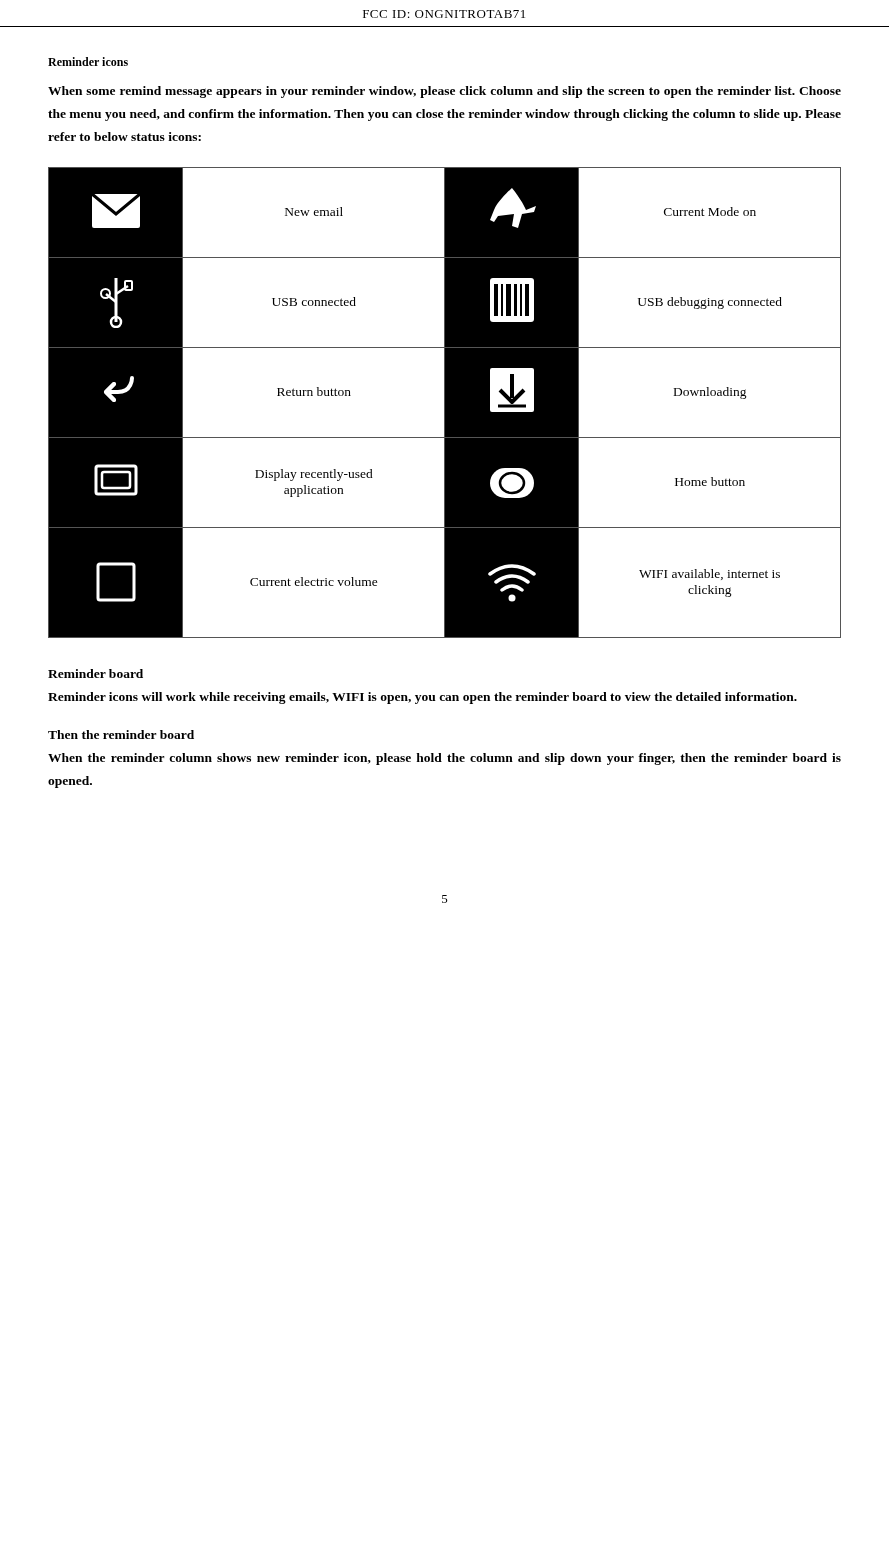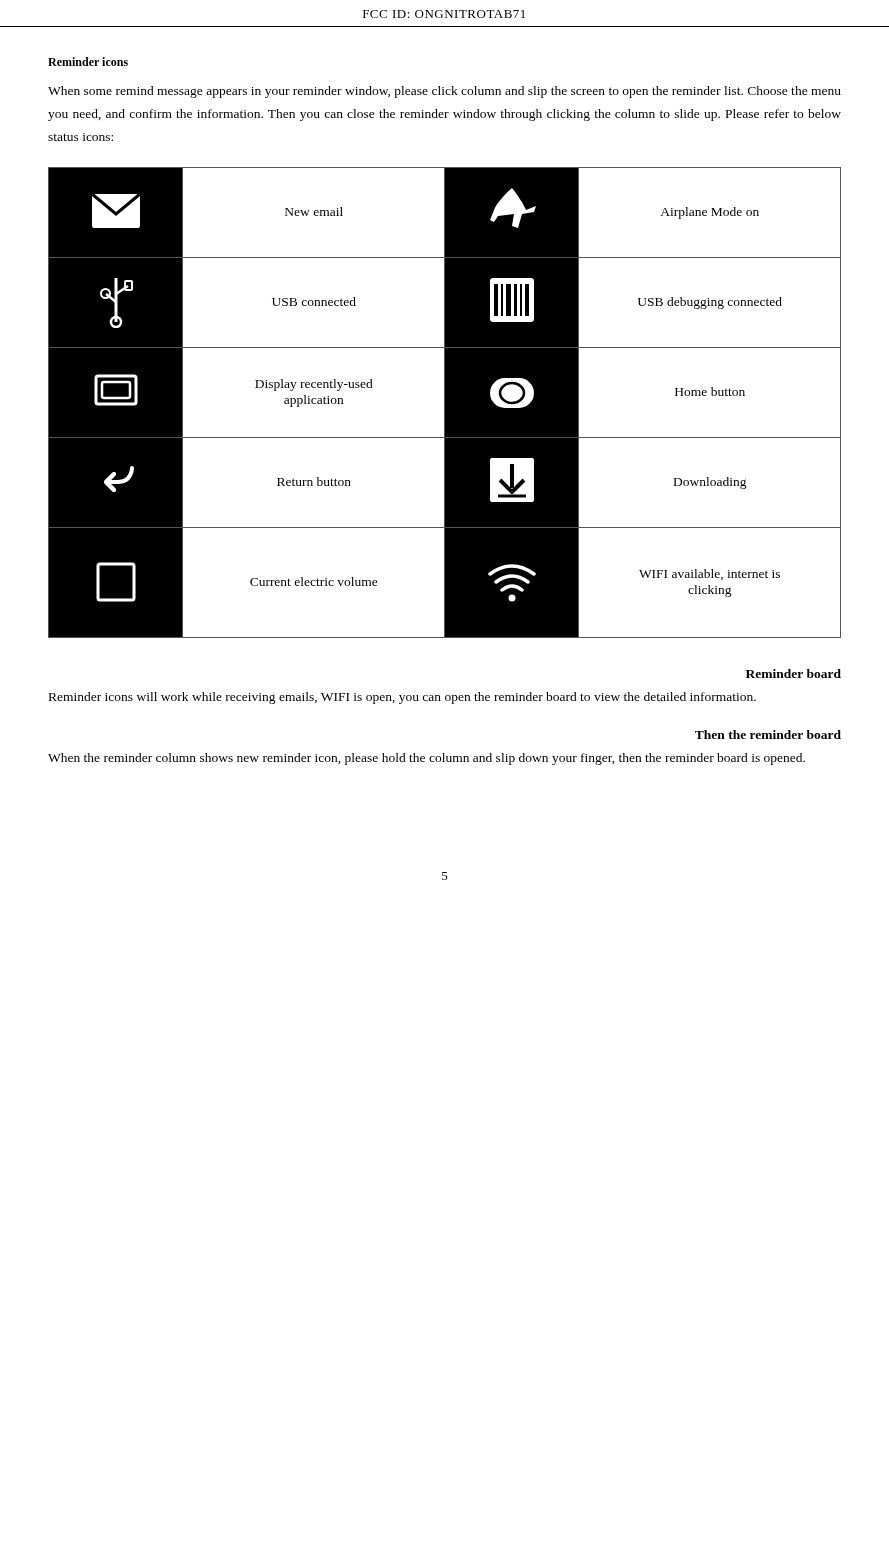--- a/index.html
+++ b/index.html
@@ -35,20 +35,21 @@
       font-size: 12px;
       font-weight: bold;
       margin-bottom: 10px;
     }
 
     .body-text {
       font-size: 13.5px;
       line-height: 1.7;
       text-align: justify;
       margin-bottom: 18px;
+      font-weight: bold;
     }
 
     
     .icons-table {
       width: 100%;
       border-collapse: collapse;
       margin-bottom: 28px;
       font-size: 13.5px;
     }
 
@@ -88,21 +89,20 @@
     }
 
     .reminder-board-section {
       margin-top: 10px;
     }
 
     .bold-label {
       font-weight: bold;
       font-size: 13.5px;
       margin-bottom: 4px;
-      text-align: right;
     }
 
     .page-footer {
       text-align: center;
       font-size: 13px;
       margin-top: 40px;
     }
   </style>
 </head>
 <body>
@@ -129,21 +129,21 @@
           <polyline points="4,12 28,32 52,12" fill="none" stroke="black" stroke-width="3"></polyline>
         </svg>
       </td>
       <td class="label-cell">New email</td>
       <td class="icon-cell">
         
         <svg class="icon-svg" viewBox="0 0 56 56" xmlns="http://www.w3.org/2000/svg">
           <path d="M28 6 C28 6 38 18 42 28 L52 24 L50 30 L38 32 L34 46 L28 44 L30 32 L14 34 L10 40 L6 38 L10 28 C14 18 28 6 28 6Z" fill="white"></path>
         </svg>
       </td>
-      <td class="label-cell">Airplane Mode on</td>
+      <td class="label-cell">Current Mode on</td>
     </tr>
 
     <tr>
       <td class="icon-cell">
         
         <svg class="icon-svg" viewBox="0 0 56 56" xmlns="http://www.w3.org/2000/svg">
           <line x1="28" y1="6" x2="28" y2="50" stroke="white" stroke-width="3"></line>
           <line x1="28" y1="22" x2="40" y2="14" stroke="white" stroke-width="2.5"></line>
           <rect x="37" y="9" width="7" height="9" rx="1" fill="none" stroke="white" stroke-width="2"></rect>
           <line x1="28" y1="30" x2="18" y2="22" stroke="white" stroke-width="2.5"></line>
@@ -164,57 +164,57 @@
           <rect x="41" y="12" width="4" height="32" fill="black"></rect>
         </svg>
       </td>
       <td class="label-cell">USB debugging connected</td>
     </tr>
 
     <tr>
       <td class="icon-cell">
         
         <svg class="icon-svg" viewBox="0 0 56 56" xmlns="http://www.w3.org/2000/svg">
-          <rect x="8" y="14" width="40" height="28" rx="2" fill="none" stroke="white" stroke-width="3"></rect>
-          <rect x="14" y="20" width="28" height="16" rx="2" fill="none" stroke="white" stroke-width="2.5"></rect>
-        </svg>
-      </td>
-      <td class="label-cell">
-        <span>Display recently-used</span><br>
-        <span>application</span>
-      </td>
-      <td class="icon-cell">
-        
-        <svg class="icon-svg" viewBox="0 0 56 56" xmlns="http://www.w3.org/2000/svg">
-          <rect x="6" y="16" width="44" height="30" rx="15" fill="white"></rect>
-          <ellipse cx="28" cy="31" rx="12" ry="10" fill="none" stroke="black" stroke-width="2.5"></ellipse>
-        </svg>
-      </td>
-      <td class="label-cell">Home button</td>
-    </tr>
-
-    <tr>
-      <td class="icon-cell">
-        
-        <svg class="icon-svg" viewBox="0 0 56 56" xmlns="http://www.w3.org/2000/svg">
           <path d="M44 16 C44 16 44 30 30 30 L18 30 L26 22 L18 30 L26 38" fill="none" stroke="white" stroke-width="4" stroke-linejoin="round" stroke-linecap="round"></path>
           <polyline points="26,22 18,30 26,38" fill="none" stroke="white" stroke-width="4" stroke-linejoin="round" stroke-linecap="round"></polyline>
         </svg>
       </td>
       <td class="label-cell">Return button</td>
       <td class="icon-cell">
         
         <svg class="icon-svg" viewBox="0 0 56 56" xmlns="http://www.w3.org/2000/svg">
           <rect x="6" y="6" width="44" height="44" rx="2" fill="white"></rect>
           <line x1="28" y1="12" x2="28" y2="36" stroke="black" stroke-width="4"></line>
           <polyline points="16,28 28,40 40,28" fill="none" stroke="black" stroke-width="4" stroke-linejoin="round"></polyline>
           <line x1="14" y1="44" x2="42" y2="44" stroke="black" stroke-width="3"></line>
         </svg>
       </td>
       <td class="label-cell">Downloading</td>
+    </tr>
+
+    <tr>
+      <td class="icon-cell">
+        
+        <svg class="icon-svg" viewBox="0 0 56 56" xmlns="http://www.w3.org/2000/svg">
+          <rect x="8" y="14" width="40" height="28" rx="2" fill="none" stroke="white" stroke-width="3"></rect>
+          <rect x="14" y="20" width="28" height="16" rx="2" fill="none" stroke="white" stroke-width="2.5"></rect>
+        </svg>
+      </td>
+      <td class="label-cell">
+        <span>Display recently-used</span><br>
+        <span>application</span>
+      </td>
+      <td class="icon-cell">
+        
+        <svg class="icon-svg" viewBox="0 0 56 56" xmlns="http://www.w3.org/2000/svg">
+          <rect x="6" y="16" width="44" height="30" rx="15" fill="white"></rect>
+          <ellipse cx="28" cy="31" rx="12" ry="10" fill="none" stroke="black" stroke-width="2.5"></ellipse>
+        </svg>
+      </td>
+      <td class="label-cell">Home button</td>
     </tr>
 
     <tr>
       <td class="icon-cell">
         
         <svg class="icon-svg" viewBox="0 0 56 56" xmlns="http://www.w3.org/2000/svg">
           <rect x="10" y="12" width="36" height="36" rx="2" fill="none" stroke="white" stroke-width="3"></rect>
         </svg>
       </td>
       <td class="label-cell">Current electric volume</td>

